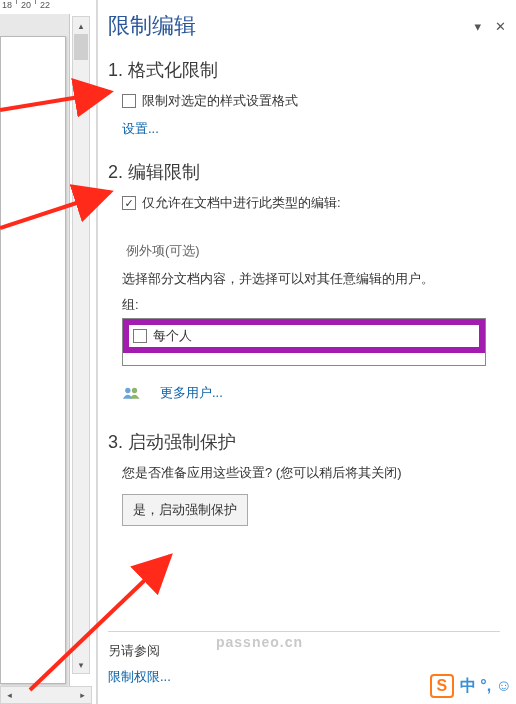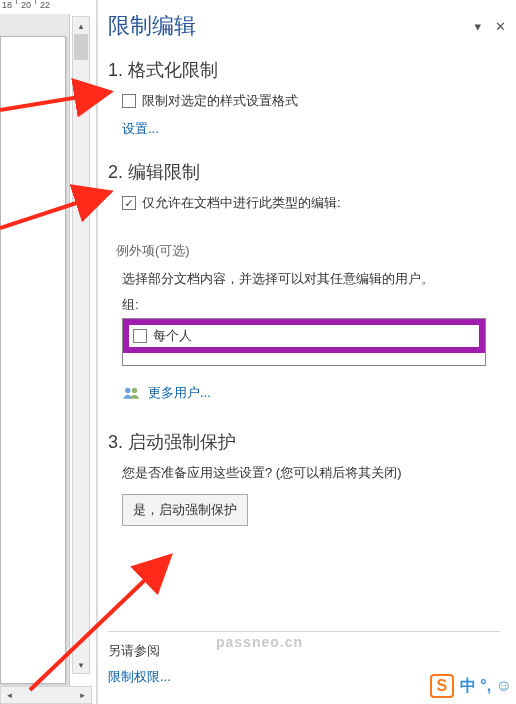--- a/index.html
+++ b/index.html
@@ -169,21 +169,21 @@
     border-left: 1px solid #a9a9a9;
     display: flex;
     align-items: center;
     justify-content: center;
     font-size: 10px;
     color: #444;
     cursor: pointer;
   }
   .sub-label {
     color: #666;
-    margin-left: 8px;
+    margin-left: 18px;
     margin-top: 30px;
     font-size: 13px;
   }
   .desc {
     margin-left: 14px;
     margin-top: 10px;
     font-size: 13px;
     color: #333;
   }
   .group-label {
@@ -204,21 +204,21 @@
     align-items: center;
     gap: 6px;
     border: 6px solid #a21caf;
     padding: 2px 4px;
   }
   .more-users-row {
     margin-left: 14px;
     margin-top: 18px;
     display: flex;
     align-items: center;
-    gap: 8px;
+    gap: 20px;
   }
   .people-icon {
     width: 18px; height: 14px;
     display: inline-block;
   }
   .more-users { color: #0a62a9; cursor: pointer; }
 
   .section3 { margin-top: 28px; }
   .q-text { margin-left: 14px; margin-top: 10px; font-size: 13px; }
   .enforce-btn {

